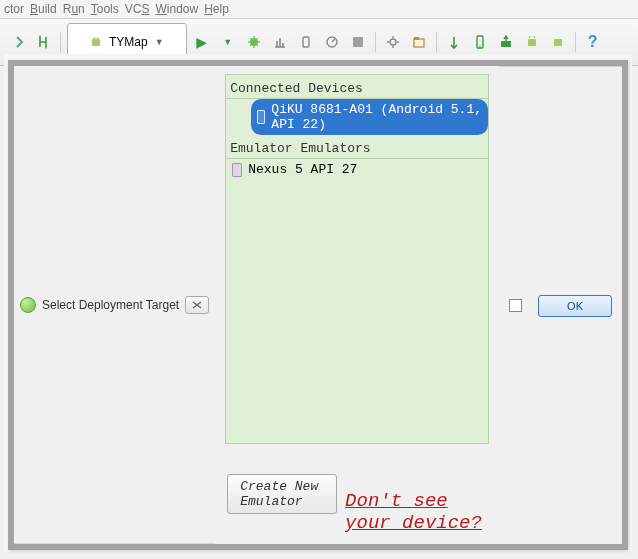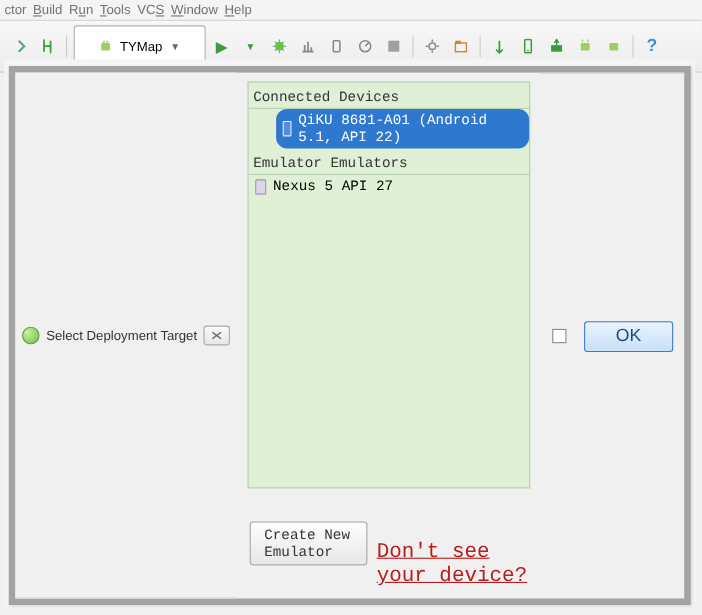--- a/index.html
+++ b/index.html
@@ -142,20 +142,21 @@
   }
   .dev-row .dev-icon { color: #2f78d0; border-color:#8fb8e8; background:#cfe4fa;}
   .dev-row.selected .dev-icon { border-color:#fff; background:rgba(255,255,255,0.2); }
   .dev-row.emul .dev-icon { background:#ddd2e8; border-color:#9a86b0; }
 
   .below-pane {
     display: flex;
     align-items: center;
     padding: 10px 2px 4px 2px;
     gap: 8px;
+    font-style: italic;
   }
   .btn {
     border: 1px solid #a8a8a8;
     background: linear-gradient(#fdfdfd,#e7e7e7);
     border-radius: 3px;
     padding: 4px 12px;
     font-family: "Consolas","Courier New",monospace;
     font-size: 13px;
     color: #333;
     cursor: default;
@@ -181,21 +182,21 @@
     border: 1px solid #888;
     background: #fff;
   }
   .spacer { flex: 1; }
   .btn-ok {
     border: 1px solid #3c7ac8;
     background: linear-gradient(#eaf3fd,#c9e0f8);
     color: #1a4a88;
     padding: 4px 28px;
     border-radius: 3px;
-    font-size: 16px;
+    font-size: 11px;
   }
   .btn-cancel {
     border: 1px solid #a8a8a8;
     background: linear-gradient(#fdfdfd,#e7e7e7);
     padding: 4px 18px;
     border-radius: 3px;
     font-size: 12px;
   }
   svg { display:block; }
 </style>

